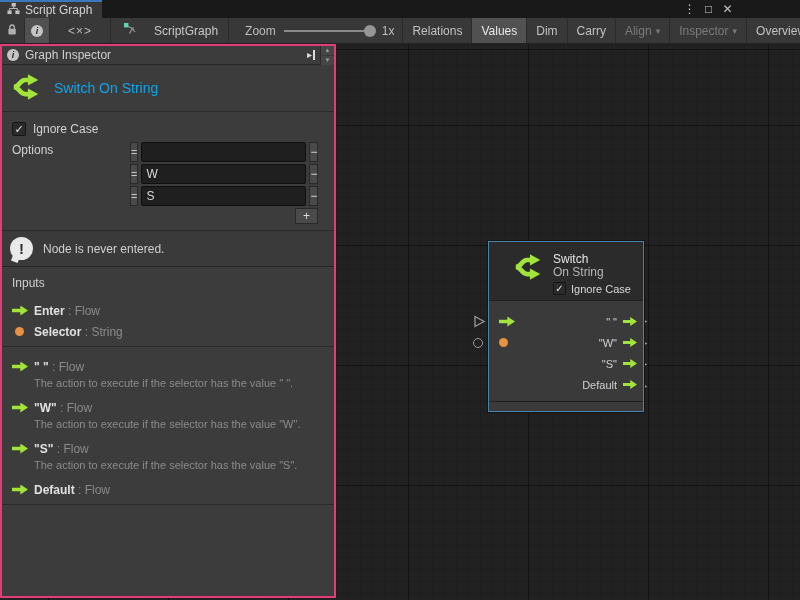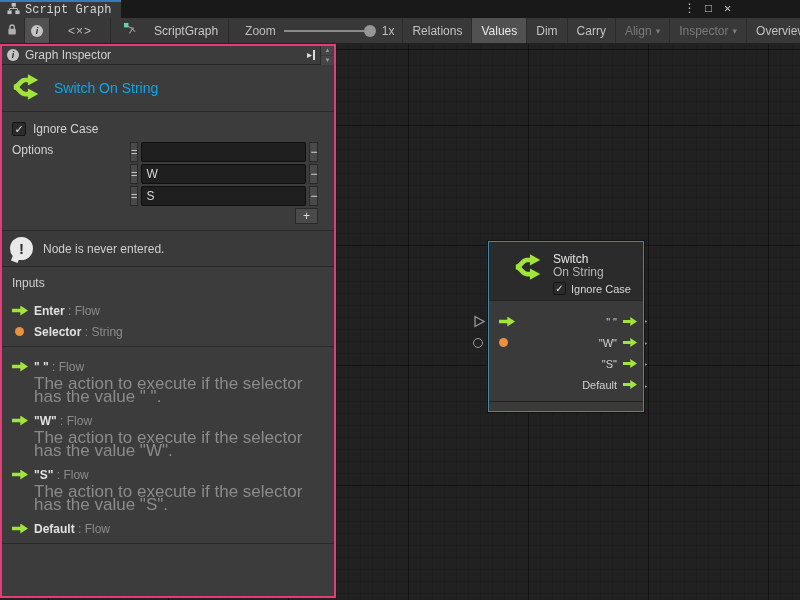--- a/index.html
+++ b/index.html
@@ -6,21 +6,21 @@
   html, body { width: 800px; height: 600px; overflow: hidden; }
   body {
     font-family: "Liberation Sans", sans-serif;
     background: #191919;
     position: relative;
     color: #c8c8c8;
     font-size: 12px;
     -webkit-font-smoothing: antialiased;
   }
   
-  .tabbar { position: absolute; left:0; top:0; width:740px; height:18px; background:#191919; display:flex; align-items:stretch;font-family:Liberation Mono, monospace; }
+  .tabbar { position: absolute; left:0; top:0; width:740px; height:18px; background:#191919; display:flex; align-items:stretch; }
   .tab { display:flex; align-items:center; gap:5px; padding:0 10px 0 7px; background:#383838; border-top:2px solid #3a79bb; color:#d4d4d4; }
   .tab-label { font-size:12px; }
   .win-controls { margin-left:auto; display:flex; align-items:center; gap:2px; padding-right:4px; }
   .win-btn { width:17px; text-align:center; color:#c4c4c4; font-size:12px; line-height:16px; }
   
   .toolbar { position: absolute; left:0; top:18px; width:800px; height:26px; background:#383838; border-bottom:1px solid #232323; display:flex; align-items:stretch; }
   .tb-btn { display:flex; align-items:center; justify-content:center; color:#c2c2c2; border-right:1px solid #2b2b2b; padding:0 9px; white-space:nowrap; }
   .tb-btn.icon-btn { padding:0 6px; }
   .tb-btn.active { background:#515151; color:#e8e8e8; }
   .tb-btn.disabled { color:#7a7a7a; }
@@ -93,21 +93,21 @@
   .bubble::after { content:""; position:absolute; left:2px; bottom:-2px; width:7px; height:7px; background:#e9e9e9; transform:rotate(20deg); }
   .warning-text { color:#cfcfcf; }
   .insp-section { padding:9px 10px 4px 10px; }
   .insp-section.bordered { border-bottom:1px solid #2a2a2a; }
   .section-header { color:#cfcfcf; margin-bottom:10px; }
   .insp-port-row { display:flex; align-items:center; height:21px; }
   .insp-port-icon { width:22px; display:flex; align-items:center; }
   .insp-port-icon.dotpad { padding-left:3px; }
   .insp-port-name { color:#e0e0e0; font-weight:bold; }
   .insp-port-sep, .insp-port-type { color:#8b8b8b; white-space:pre; }
-  .insp-port-desc { margin:0 0 7px 22px; color:#8b8b8b; font-size:17px; line-height:13px; }
+  .insp-port-desc { margin:0 0 7px 22px; color:#8b8b8b; font-size:11px; line-height:13px; }
   .insp-port-desc:empty { display:none; }
   .insp-filler { flex:1; }
 </style>
 </head>
 <body>
 
 <div class="tabbar">
   <div class="tab">
     <span>
       <svg width="13" height="13" viewBox="0 0 14 14">

